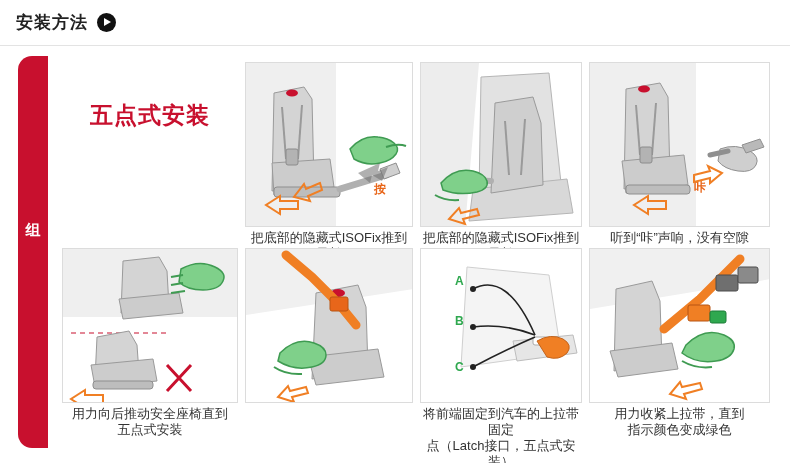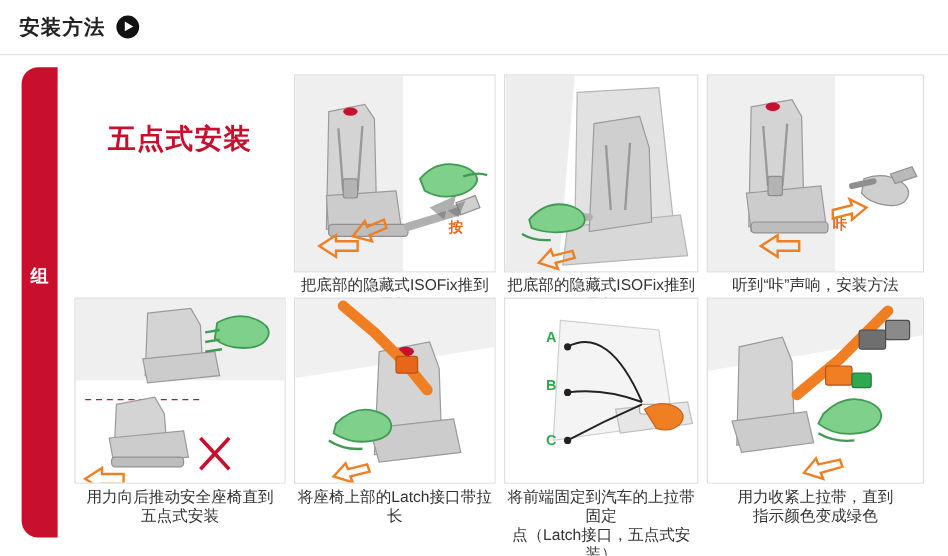--- a/index.html
+++ b/index.html
@@ -156,21 +156,21 @@
       <path d="M130 86 q16 -6 30 2 q10 6 6 14 q-4 8 -18 6 q-14 -2 -20 -10 z" fill="#cfcfcf" stroke="#8f8f8f"></path>
       <path d="M120 92 L138 88" stroke="#8f8f8f" stroke-width="5" stroke-linecap="round"></path>
       <path d="M152 82 L170 76 L174 84 L156 90 Z" fill="#b9b9b9" stroke="#8f8f8f"></path>
 
       <text x="104" y="128" font-family="Liberation Sans, sans-serif" font-size="12" font-weight="bold" fill="#e8661a">咔</text>
 
       <path d="M104 112 L120 108 L118 103 L132 110 L120 120 L120 115 L104 119 Z" fill="none" stroke="#f07f24" stroke-width="2"></path>
       <path d="M76 138 L58 138 L58 133 L44 142 L58 151 L58 146 L76 146 Z" fill="none" stroke="#f07f24" stroke-width="2"></path>
     </svg>
   </div>
-  <div class="caption-below" style="left:589px; top:230px; width:181px;">听到“咔”声响，安装方法</div>
+  <div class="caption-below" style="left:589px; top:230px; width:181px;">听到“咔”声响，没有空隙</div>
 
   <div class="panel" style="left:62px; top:248px; width:176px; height:155px;">
     <svg class="art" width="176" height="155" viewBox="0 0 176 155">
       <rect x="0" y="0" width="176" height="155" fill="#ffffff"></rect>
       <rect x="0" y="0" width="176" height="68" fill="#efefef"></rect>
 
       <path d="M60 12 L96 8 L104 22 L106 58 L58 64 Z" fill="#d4d4d4" stroke="#9a9a9a"></path>
       <path d="M56 50 L116 44 L120 64 L60 70 Z" fill="#cccccc" stroke="#9a9a9a"></path>
       <path d="M118 20 q18 -10 34 -2 q12 6 8 14 q-4 9 -20 9 q-16 0 -24 -8 z" fill="#7fd08a" stroke="#3f9b52" stroke-width="1.5"></path>
       <path d="M108 28 L120 26" stroke="#3f9b52" stroke-width="2"></path>
@@ -204,21 +204,20 @@
 
       <path d="M40 6 L66 28 L92 54 L110 76" stroke="#f07f24" stroke-width="9" fill="none" stroke-linecap="round"></path>
       <rect x="84" y="48" width="18" height="14" rx="2" fill="#e8661a" stroke="#b85512"></rect>
 
       <path d="M34 104 q16 -16 34 -10 q12 4 12 12 q0 9 -14 12 q-18 4 -34 -6 z" fill="#7fd08a" stroke="#3f9b52" stroke-width="1.5"></path>
       <path d="M28 118 q12 8 28 7" stroke="#3f9b52" stroke-width="2" fill="none"></path>
 
       <path d="M60 138 L44 142 L42 137 L32 148 L48 153 L46 148 L62 144 Z" fill="none" stroke="#f07f24" stroke-width="2"></path>
     </svg>
   </div>
-  <div class="caption-below" style="left:245px; top:406px; width:168px;">将座椅上部的Latch接口带拉长</div>
 
   <div class="panel" style="left:420px; top:248px; width:162px; height:155px;">
     <svg class="art" width="162" height="155" viewBox="0 0 162 155">
       <rect x="0" y="0" width="162" height="155" fill="#ffffff"></rect>
 
       <path d="M46 18 L128 26 L140 104 L40 118 Z" fill="#f4f4f4" stroke="#cfcfcf"></path>
       <path d="M92 92 L152 86 L156 104 L96 112 Z" fill="#e6e6e6" stroke="#bdbdbd"></path>
       <rect x="112" y="88" width="26" height="8" rx="2" fill="#ffffff" stroke="#aaaaaa"></rect>
 
       <path d="M52 40 q34 -18 62 46" stroke="#222" stroke-width="1.6" fill="none"></path>

